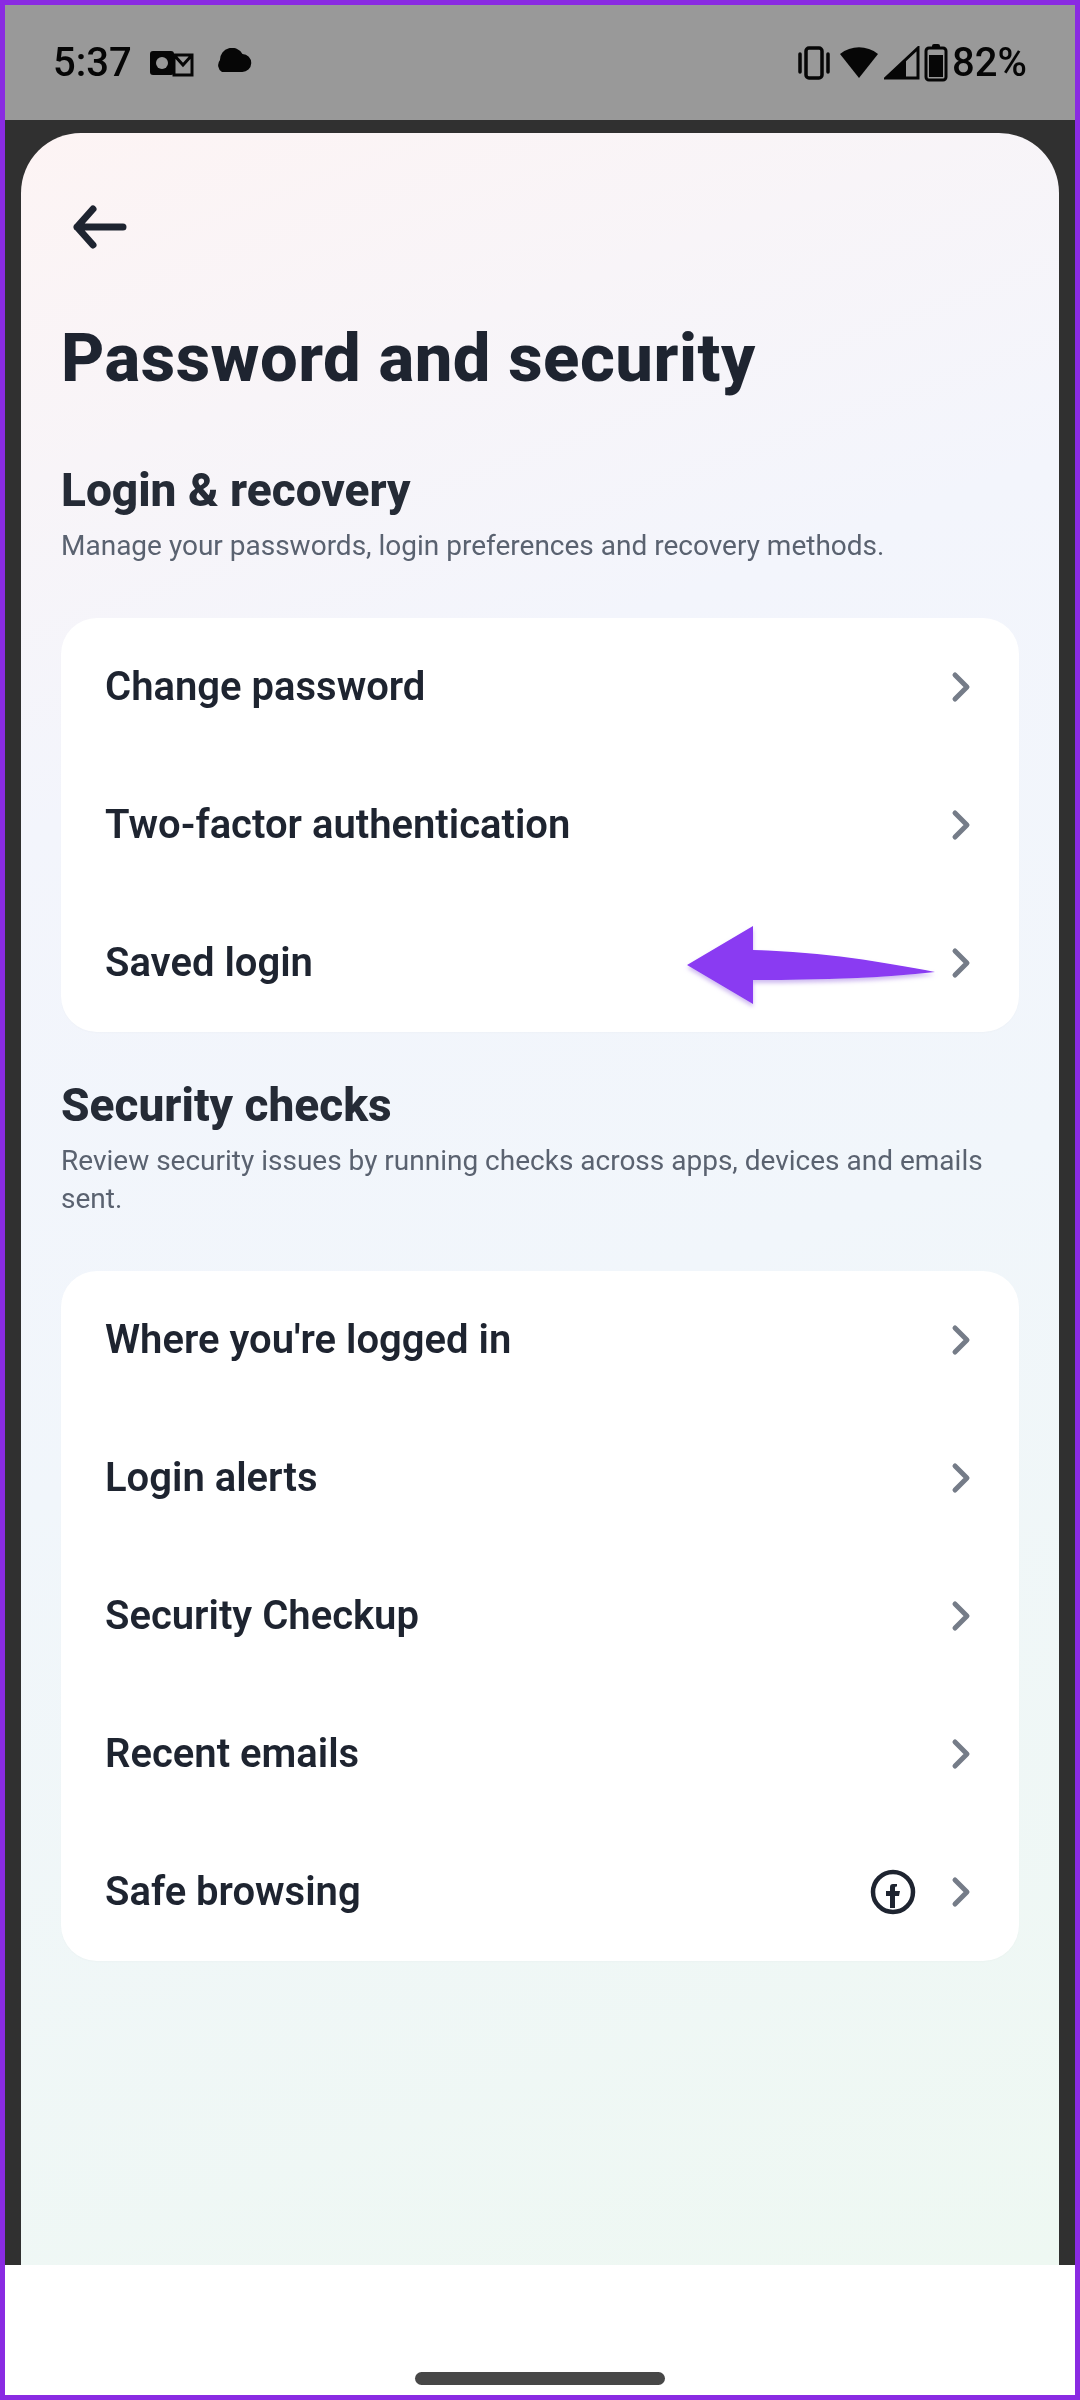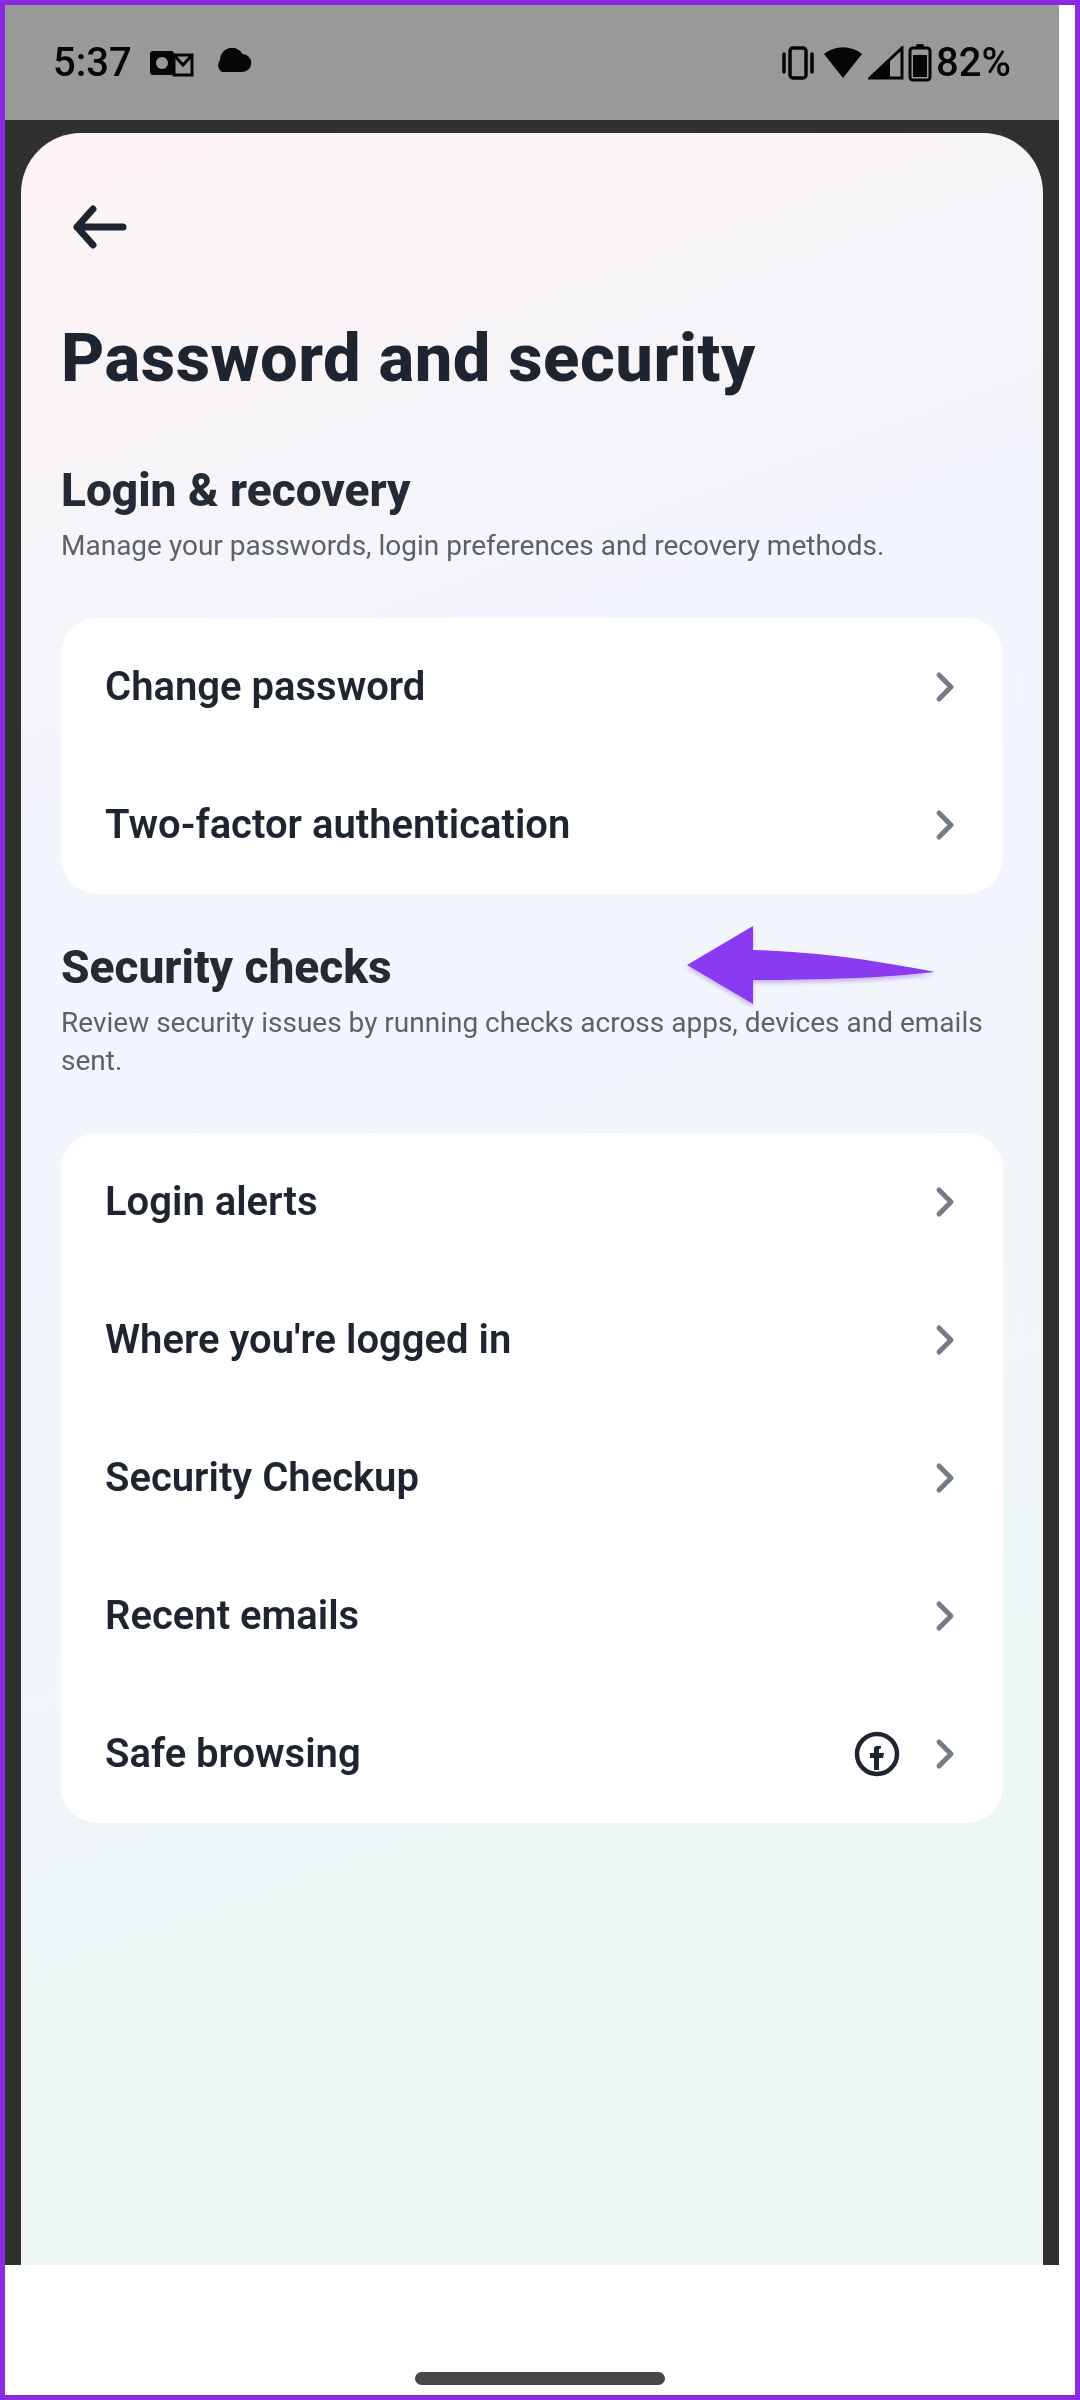--- a/index.html
+++ b/index.html
@@ -8,21 +8,21 @@
       background:#fff;
     }
     .outer-frame{
       width:1080px;height:2400px;
       border:5px solid #8a2be2;
       position:relative;
       background:#fff;
     }
     .phone-area{
       position:absolute;
-      top:0;left:0;right:16px;
+      top:0;left:0;right:0;
       height:2260px;
       background:#484848;
       overflow:hidden;
     }
     .dim-overlay{
       position:absolute;inset:0;background:rgba(0,0,0,.32);
       pointer-events:none;
       z-index:3;
     }
     
@@ -181,35 +181,43 @@
             </span>
         </div>
         <div class="row">
           <span class="row-label">Two-factor authentication</span>
           <span class="ic chev">
               <svg width="28" height="32" viewBox="0 0 28 32">
                 <path d="M8 4 L20 16 L8 28" fill="none" stroke="currentColor" stroke-width="5" stroke-linecap="round" stroke-linejoin="round"></path>
               </svg>
             </span>
         </div>
+        <div class="row">
+          <span class="row-label">Saved login</span>
+          <span class="ic chev">
+              <svg width="28" height="32" viewBox="0 0 28 32">
+                <path d="M8 4 L20 16 L8 28" fill="none" stroke="currentColor" stroke-width="5" stroke-linecap="round" stroke-linejoin="round"></path>
+              </svg>
+            </span>
+        </div>
       </div>
 
       <div class="section-title">Security checks</div>
       <div class="section-desc">Review security issues by running checks across apps, devices and emails sent.</div>
       <div class="card">
         <div class="row">
+          <span class="row-label">Where you're logged in</span>
+          <span class="ic chev">
+              <svg width="28" height="32" viewBox="0 0 28 32">
+                <path d="M8 4 L20 16 L8 28" fill="none" stroke="currentColor" stroke-width="5" stroke-linecap="round" stroke-linejoin="round"></path>
+              </svg>
+            </span>
+        </div>
+        <div class="row">
           <span class="row-label">Login alerts</span>
-          <span class="ic chev">
-              <svg width="28" height="32" viewBox="0 0 28 32">
-                <path d="M8 4 L20 16 L8 28" fill="none" stroke="currentColor" stroke-width="5" stroke-linecap="round" stroke-linejoin="round"></path>
-              </svg>
-            </span>
-        </div>
-        <div class="row">
-          <span class="row-label">Where you're logged in</span>
           <span class="ic chev">
               <svg width="28" height="32" viewBox="0 0 28 32">
                 <path d="M8 4 L20 16 L8 28" fill="none" stroke="currentColor" stroke-width="5" stroke-linecap="round" stroke-linejoin="round"></path>
               </svg>
             </span>
         </div>
         <div class="row">
           <span class="row-label">Security Checkup</span>
           <span class="ic chev">
               <svg width="28" height="32" viewBox="0 0 28 32">

